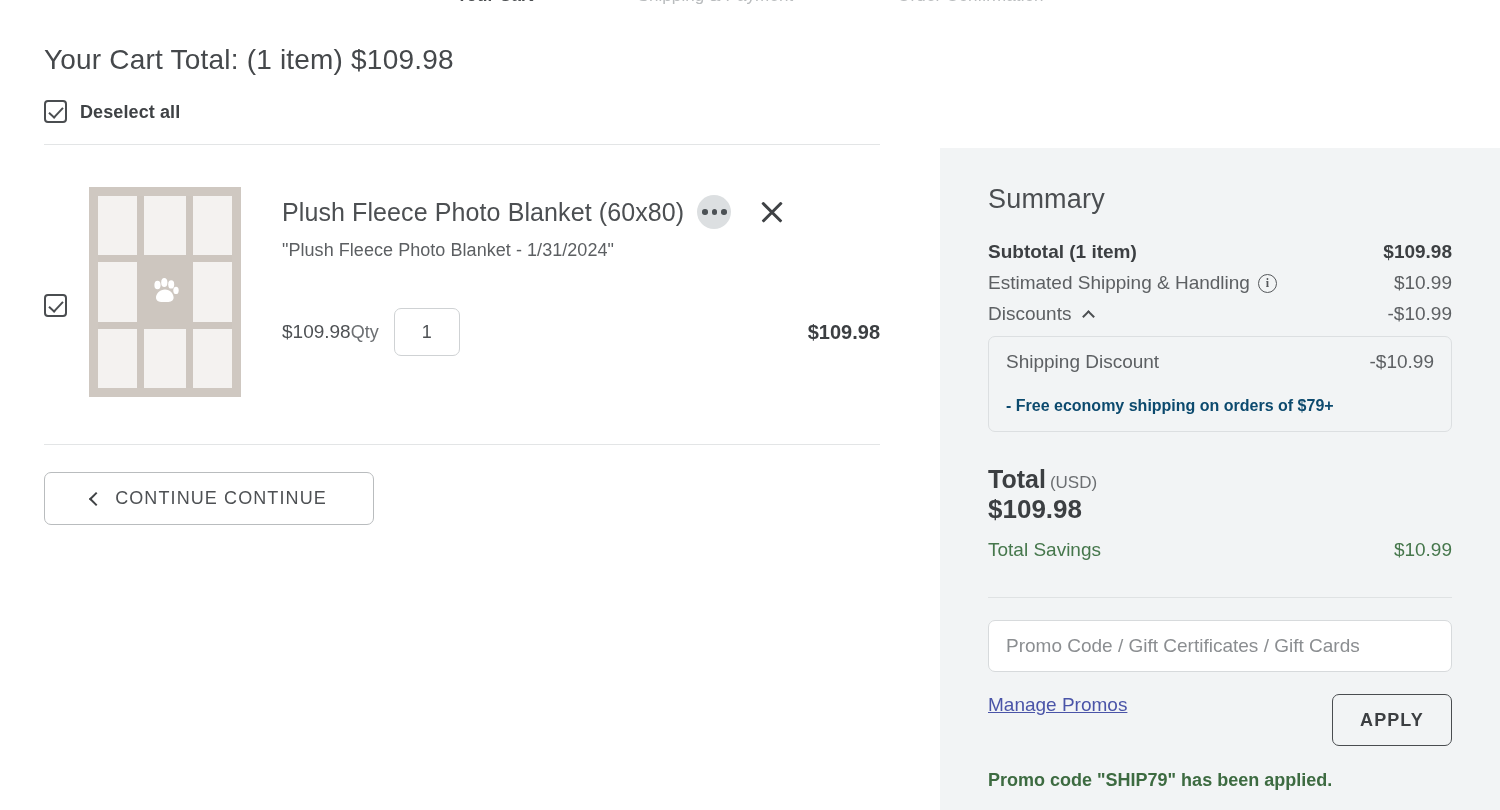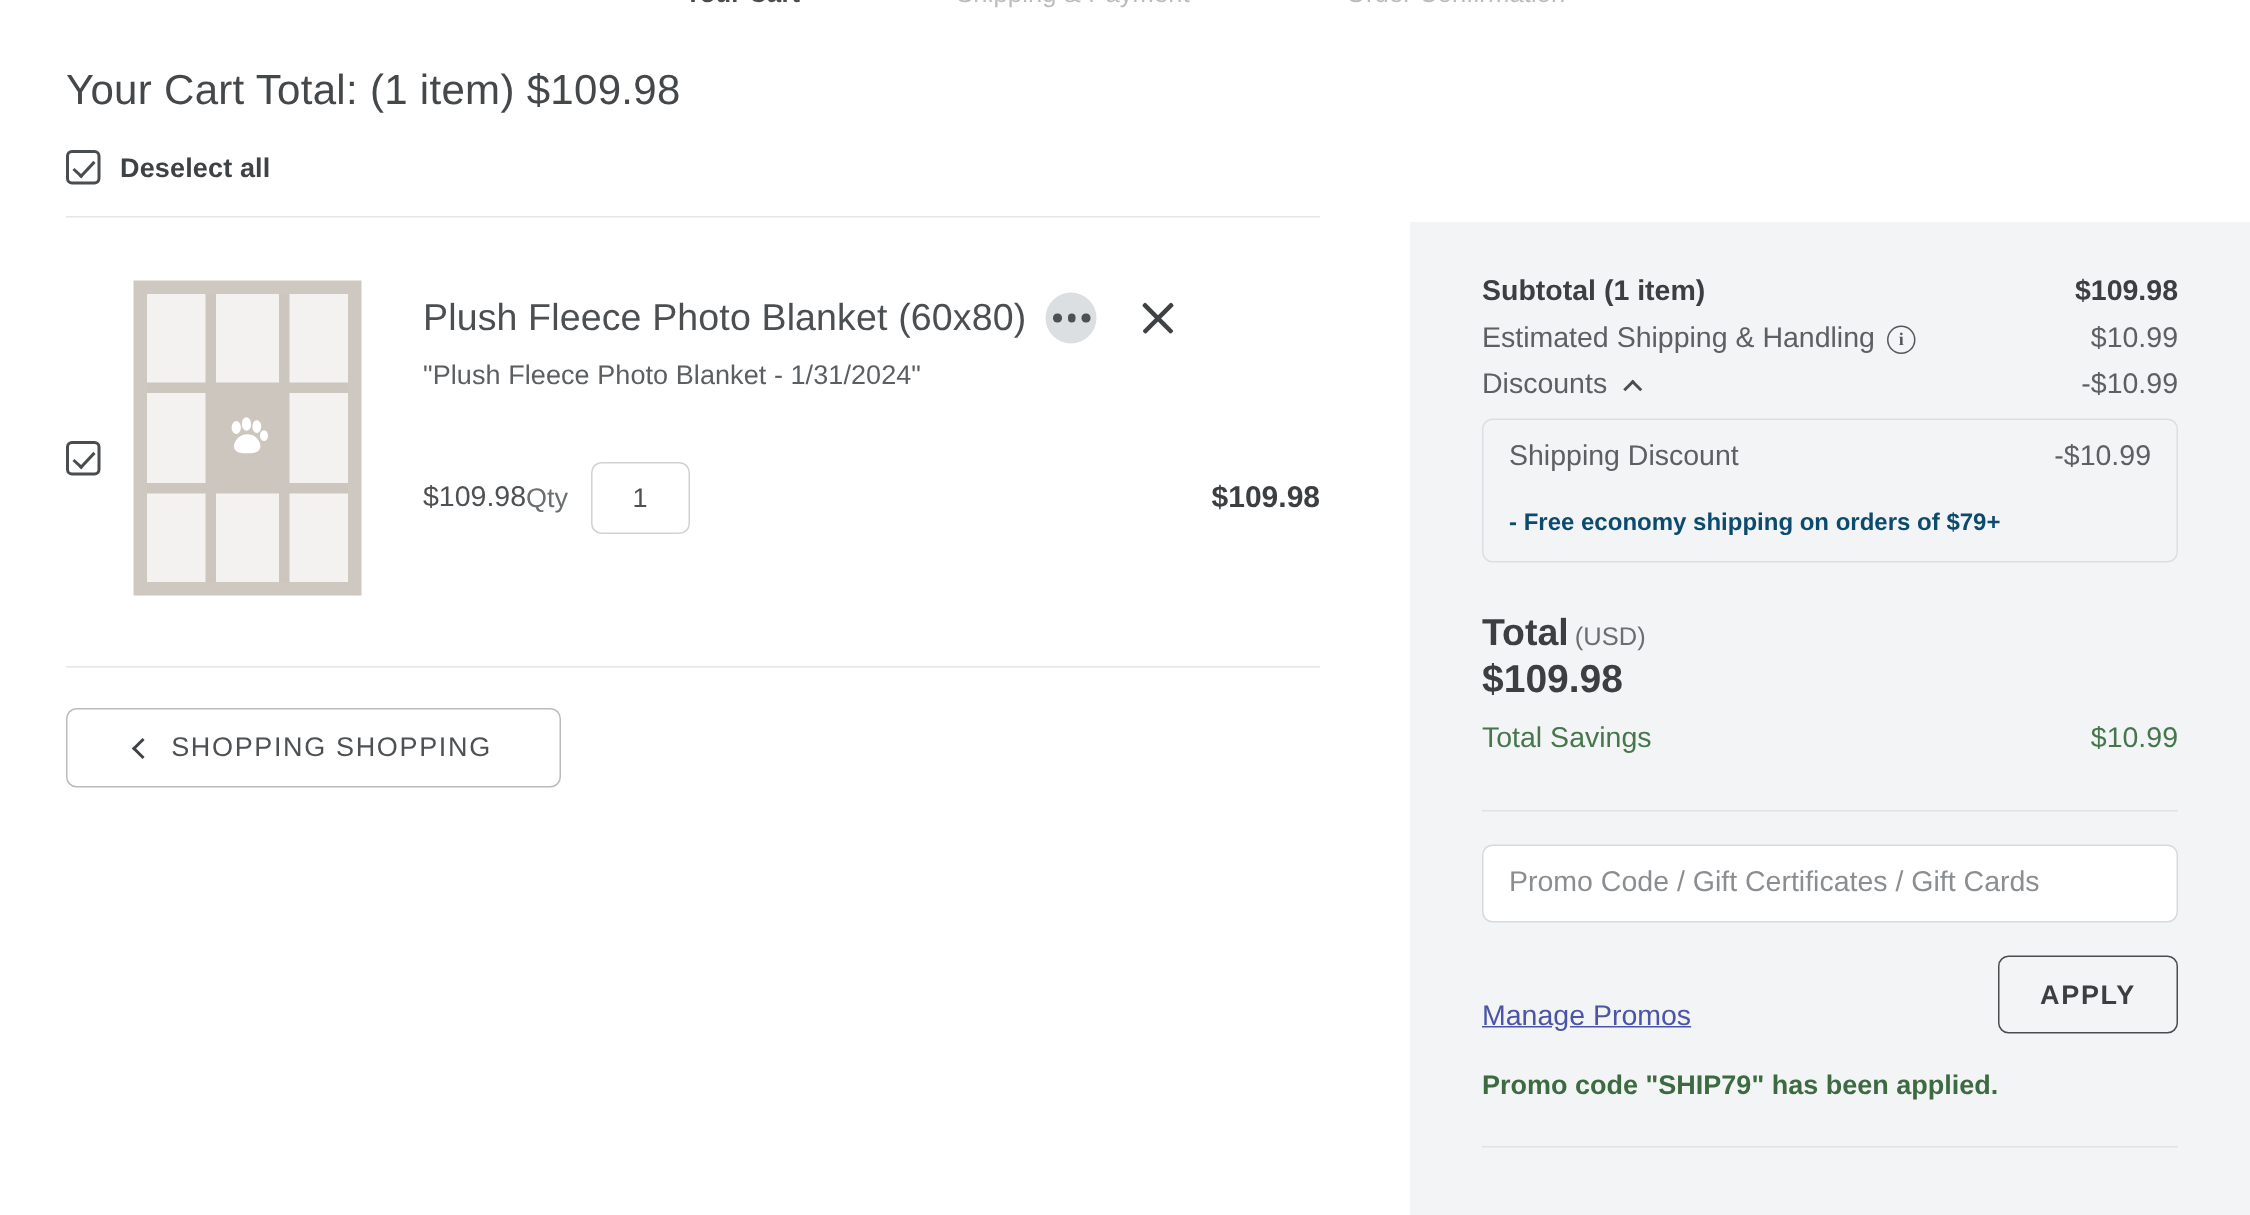--- a/index.html
+++ b/index.html
@@ -178,21 +178,21 @@
 
   .promo-input {
     margin-top: 22px; width: 100%; height: 52px; background: #fff;
     border: 1.3px solid #d7dadc; border-radius: 7px;
     padding: 0 17px; font-size: 19px; color: #8b8e91;
     font-family: "Liberation Sans", sans-serif; outline: none;
   }
   .promo-input::placeholder { color: #8b8e91; }
 
   .promo-actions {
-    display: flex; align-items: flex-end; justify-content: space-between; margin-top: 22px;
+    display: flex; align-items: flex-start; justify-content: space-between; margin-top: 22px;
   }
   .manage-link {
     font-size: 19px; color: #4a54a8; text-decoration: underline; cursor: pointer;
   }
   .apply-btn {
     width: 120px; height: 52px; border: 1.7px solid #4a4d50; border-radius: 7px;
     background: #f2f4f5; display: flex; align-items: center; justify-content: center;
     font-size: 18px; font-weight: bold; color: #3c3f42; letter-spacing: 1.1px; cursor: pointer;
   }
   .promo-msg { margin-top: 24px; font-size: 18px; color: #3d6b41; font-weight: bold; }
@@ -267,25 +267,26 @@
           <div class="qty-box">1</div>
           <span class="line-total">$109.98</span>
         </div>
       </div>
     </div>
 
     <hr class="hr hr-bottom">
 
     <div class="continue-btn">
       <span class="chev-left"></span>
-      <span class="continue-label">SHOPPING SHOPPING</span>
+      <span class="continue-label">CONTINUE CONTINUE</span>
     </div>
   </div>
 
   <div class="summary">
+    <h2 class="summary-title">Summary</h2>
 
     <div class="srow bold">
       <span class="lbl">Subtotal (1 item)</span>
       <span class="val">$109.98</span>
     </div>
 
     <div class="srow">
       <span class="lbl">
         <span>Estimated Shipping &amp; Handling</span>
         <span class="info-icon">i</span>

